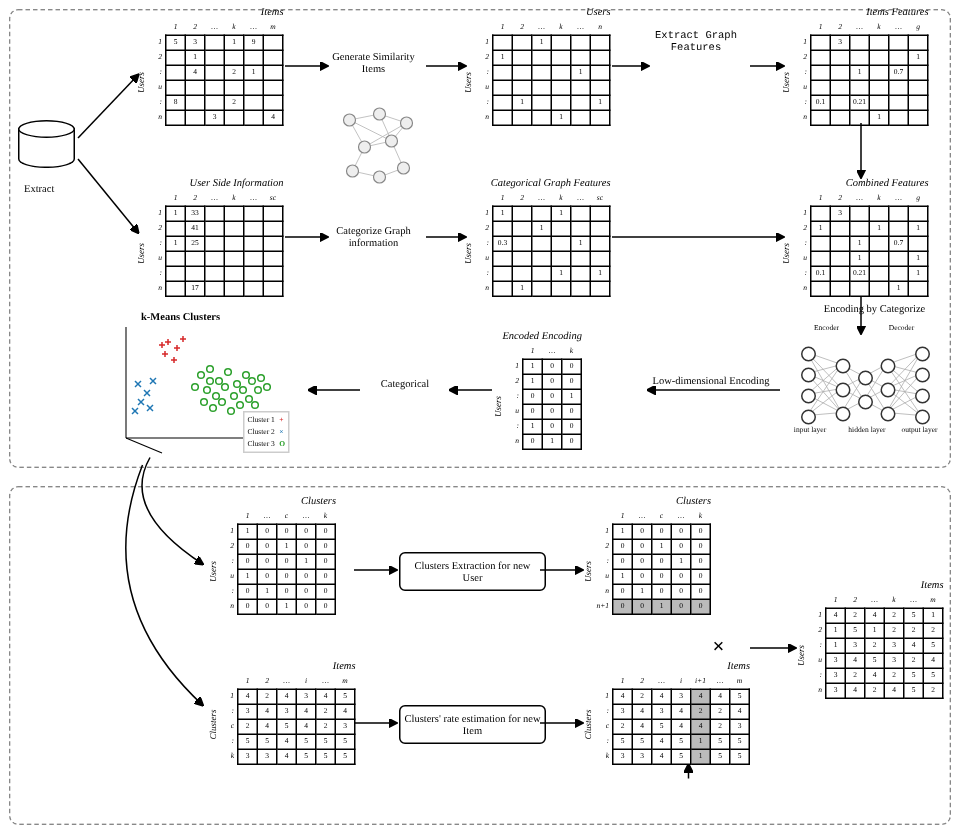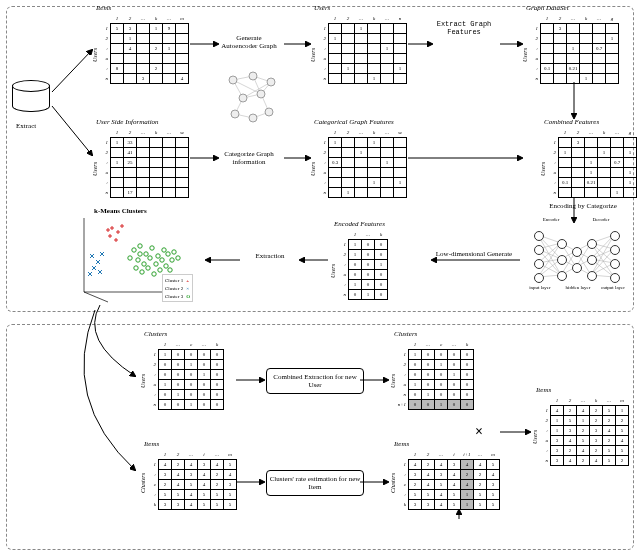--- a/index.html
+++ b/index.html
@@ -20,21 +20,21 @@
     border-radius: 6px;
   }
   .matrix {
     position: absolute;
     font-size: 6px;
   }
   .matrix-title {
     position: absolute;
     font-style: italic;
     font-size: 7px;
-    text-align: left;
+    text-align: right;
   }
   .matrix-row-label {
     position: absolute;
     font-style: italic;
     font-size: 6px;
     transform: rotate(-90deg);
     transform-origin: left top;
   }
   .matrix table {
     border-collapse: collapse;
@@ -236,26 +236,26 @@
 
   <line x1="360" y1="482" x2="388" y2="482" marker-end="url(#ah)"></line>
 
   <line x1="500" y1="432" x2="530" y2="432" marker-end="url(#ah)"></line>
 
   <line x1="459" y1="519" x2="459" y2="510" marker-end="url(#ah)"></line>
 </svg>
 
 <div class="mult" style="left:475px; top:424px;">×</div>
 
-<div class="arrow-label" style="left:219px; top:34px;">Generate Autoencoder Graph</div>
+<div class="arrow-label" style="left:219px; top:34px;">Generate Similarity Items</div>
 <div class="arrow-label" style="left:434px; top:20px;font-family:Liberation Mono, monospace;">Extract Graph Features</div>
 <div class="arrow-label" style="left:219px; top:150px;">Categorize Graph information</div>
 <div class="arrow-label" style="left:538px; top:202px; width:90px;">Encoding by Categorize</div>
-<div class="arrow-label" style="left:434px; top:250px; width:80px;">Low-dimensional Generate</div>
-<div class="arrow-label" style="left:240px; top:252px;">Extraction</div>
+<div class="arrow-label" style="left:434px; top:250px; width:80px;">Low-dimensional Encoding</div>
+<div class="arrow-label" style="left:240px; top:252px;">Categorical</div>
 
 <div class="graph-img">
   <svg width="55" height="55">
     <g stroke="#bbb" stroke-width="0.6">
       <line x1="8" y1="10" x2="28" y2="6"></line>
         <line x1="28" y1="6" x2="46" y2="12"></line>
       <line x1="8" y1="10" x2="18" y2="28"></line>
         <line x1="28" y1="6" x2="36" y2="24"></line>
       <line x1="46" y1="12" x2="36" y2="24"></line>
         <line x1="18" y1="28" x2="36" y2="24"></line>
@@ -406,21 +406,21 @@
         <span>Cluster 2</span>
         <span style="color:#1f77b4;font-weight:bold;">×</span>
       </div>
     <div class="legend-row">
         <span>Cluster 3</span>
         <span style="color:#2ca02c;font-weight:bold;">O</span>
       </div>
   </div>
 </div>
 
-<div style="position:absolute; left:266px; top:368px; width:92px; border:1px solid #000; border-radius:4px; padding:4px 2px; text-align:center; font-size:7px;">Combined Extraction for new User</div>
+<div style="position:absolute; left:266px; top:368px; width:92px; border:1px solid #000; border-radius:4px; padding:4px 2px; text-align:center; font-size:7px;">Clusters Extraction for new User</div>
 <div style="position:absolute; left:266px; top:470px; width:92px; border:1px solid #000; border-radius:4px; padding:4px 2px; text-align:center; font-size:7px;">Clusters' rate estimation for new Item</div>
 
 <div class="matrix" id="m-items" style="left:96px; top:14px;">
     <div class="matrix-title" style="left:0; top:-10px; width:100%;">Items</div>
     <div class="matrix-row-label" style="left:-4px; top:48px;">Users</div>
     <table>
       <tbody>
         <tr>
           <th class="rowh"></th>
           <th>1</th>
@@ -552,21 +552,21 @@
           <td class=""></td>
           <td class=""></td>
           <td class="">1</td>
           <td class=""></td>
           <td class=""></td>
         </tr>
       </tbody>
     </table>
   </div>
 <div class="matrix" id="m-graphf" style="left:526px; top:14px;">
-    <div class="matrix-title" style="left:0; top:-10px; width:100%;">Graph DataSet</div>
+    <div class="matrix-title" style="left:0; top:-10px; width:100%;">Items Features</div>
     <div class="matrix-row-label" style="left:-4px; top:48px;">Users</div>
     <table>
       <tbody>
         <tr>
           <th class="rowh"></th>
           <th>1</th>
           <th>2</th>
           <th>…</th>
           <th>k</th>
           <th>…</th>
@@ -764,21 +764,21 @@
           <td class=""></td>
           <td class="">1</td>
           <td class=""></td>
           <td class=""></td>
           <td class=""></td>
           <td class=""></td>
         </tr>
       </tbody>
     </table>
   </div>
-<div class="matrix" id="m-comb" style="left:544px; top:128px;">
+<div class="matrix" id="m-comb" style="left:526px; top:128px;">
     <div class="matrix-title" style="left:0; top:-10px; width:100%;">Combined Features</div>
     <div class="matrix-row-label" style="left:-4px; top:48px;">Users</div>
     <table>
       <tbody>
         <tr>
           <th class="rowh"></th>
           <th>1</th>
           <th>2</th>
           <th>…</th>
           <th>k</th>
@@ -836,21 +836,21 @@
           <td class=""></td>
           <td class=""></td>
           <td class=""></td>
           <td class="">1</td>
           <td class=""></td>
         </tr>
       </tbody>
     </table>
   </div>
 <div class="matrix" id="m-enc" style="left:334px; top:230px;">
-    <div class="matrix-title" style="left:0; top:-10px; width:100%;">Encoded Features</div>
+    <div class="matrix-title" style="left:0; top:-10px; width:100%;">Encoded Encoding</div>
     <div class="matrix-row-label" style="left:-4px; top:48px;">Users</div>
     <table>
       <tbody>
         <tr>
           <th class="rowh"></th>
           <th>1</th>
           <th>…</th>
           <th>k</th>
         </tr>
         <tr>

